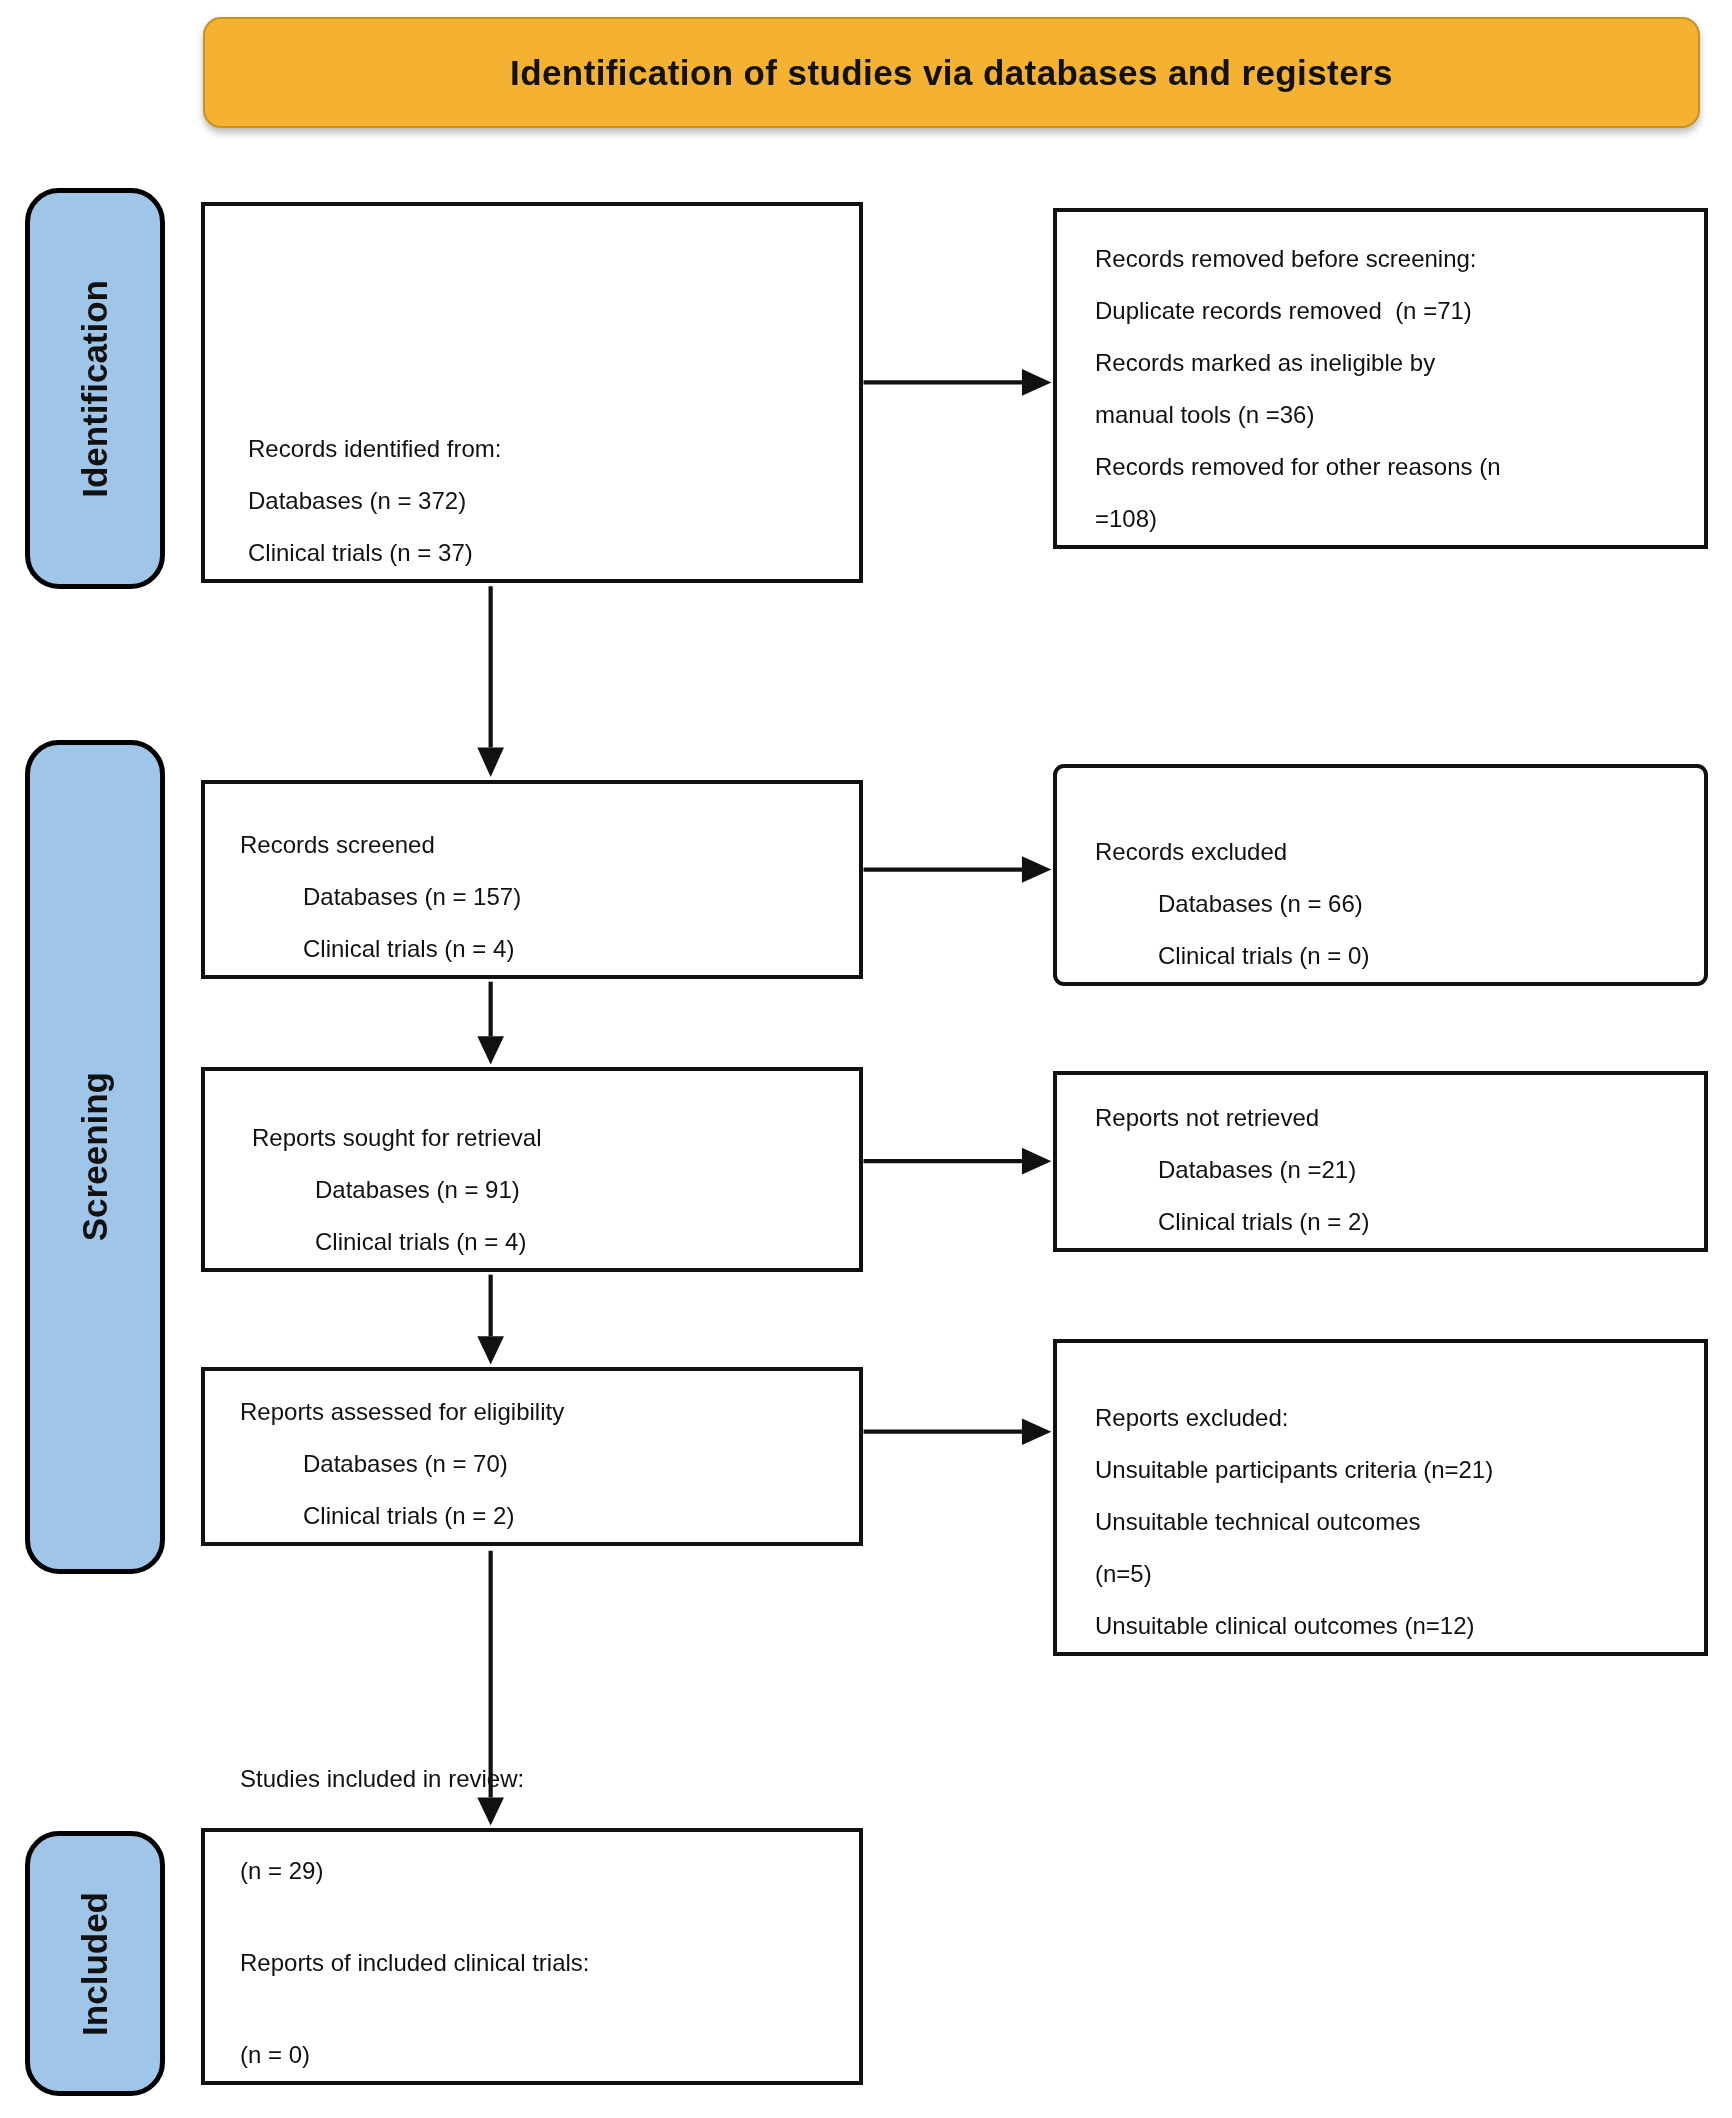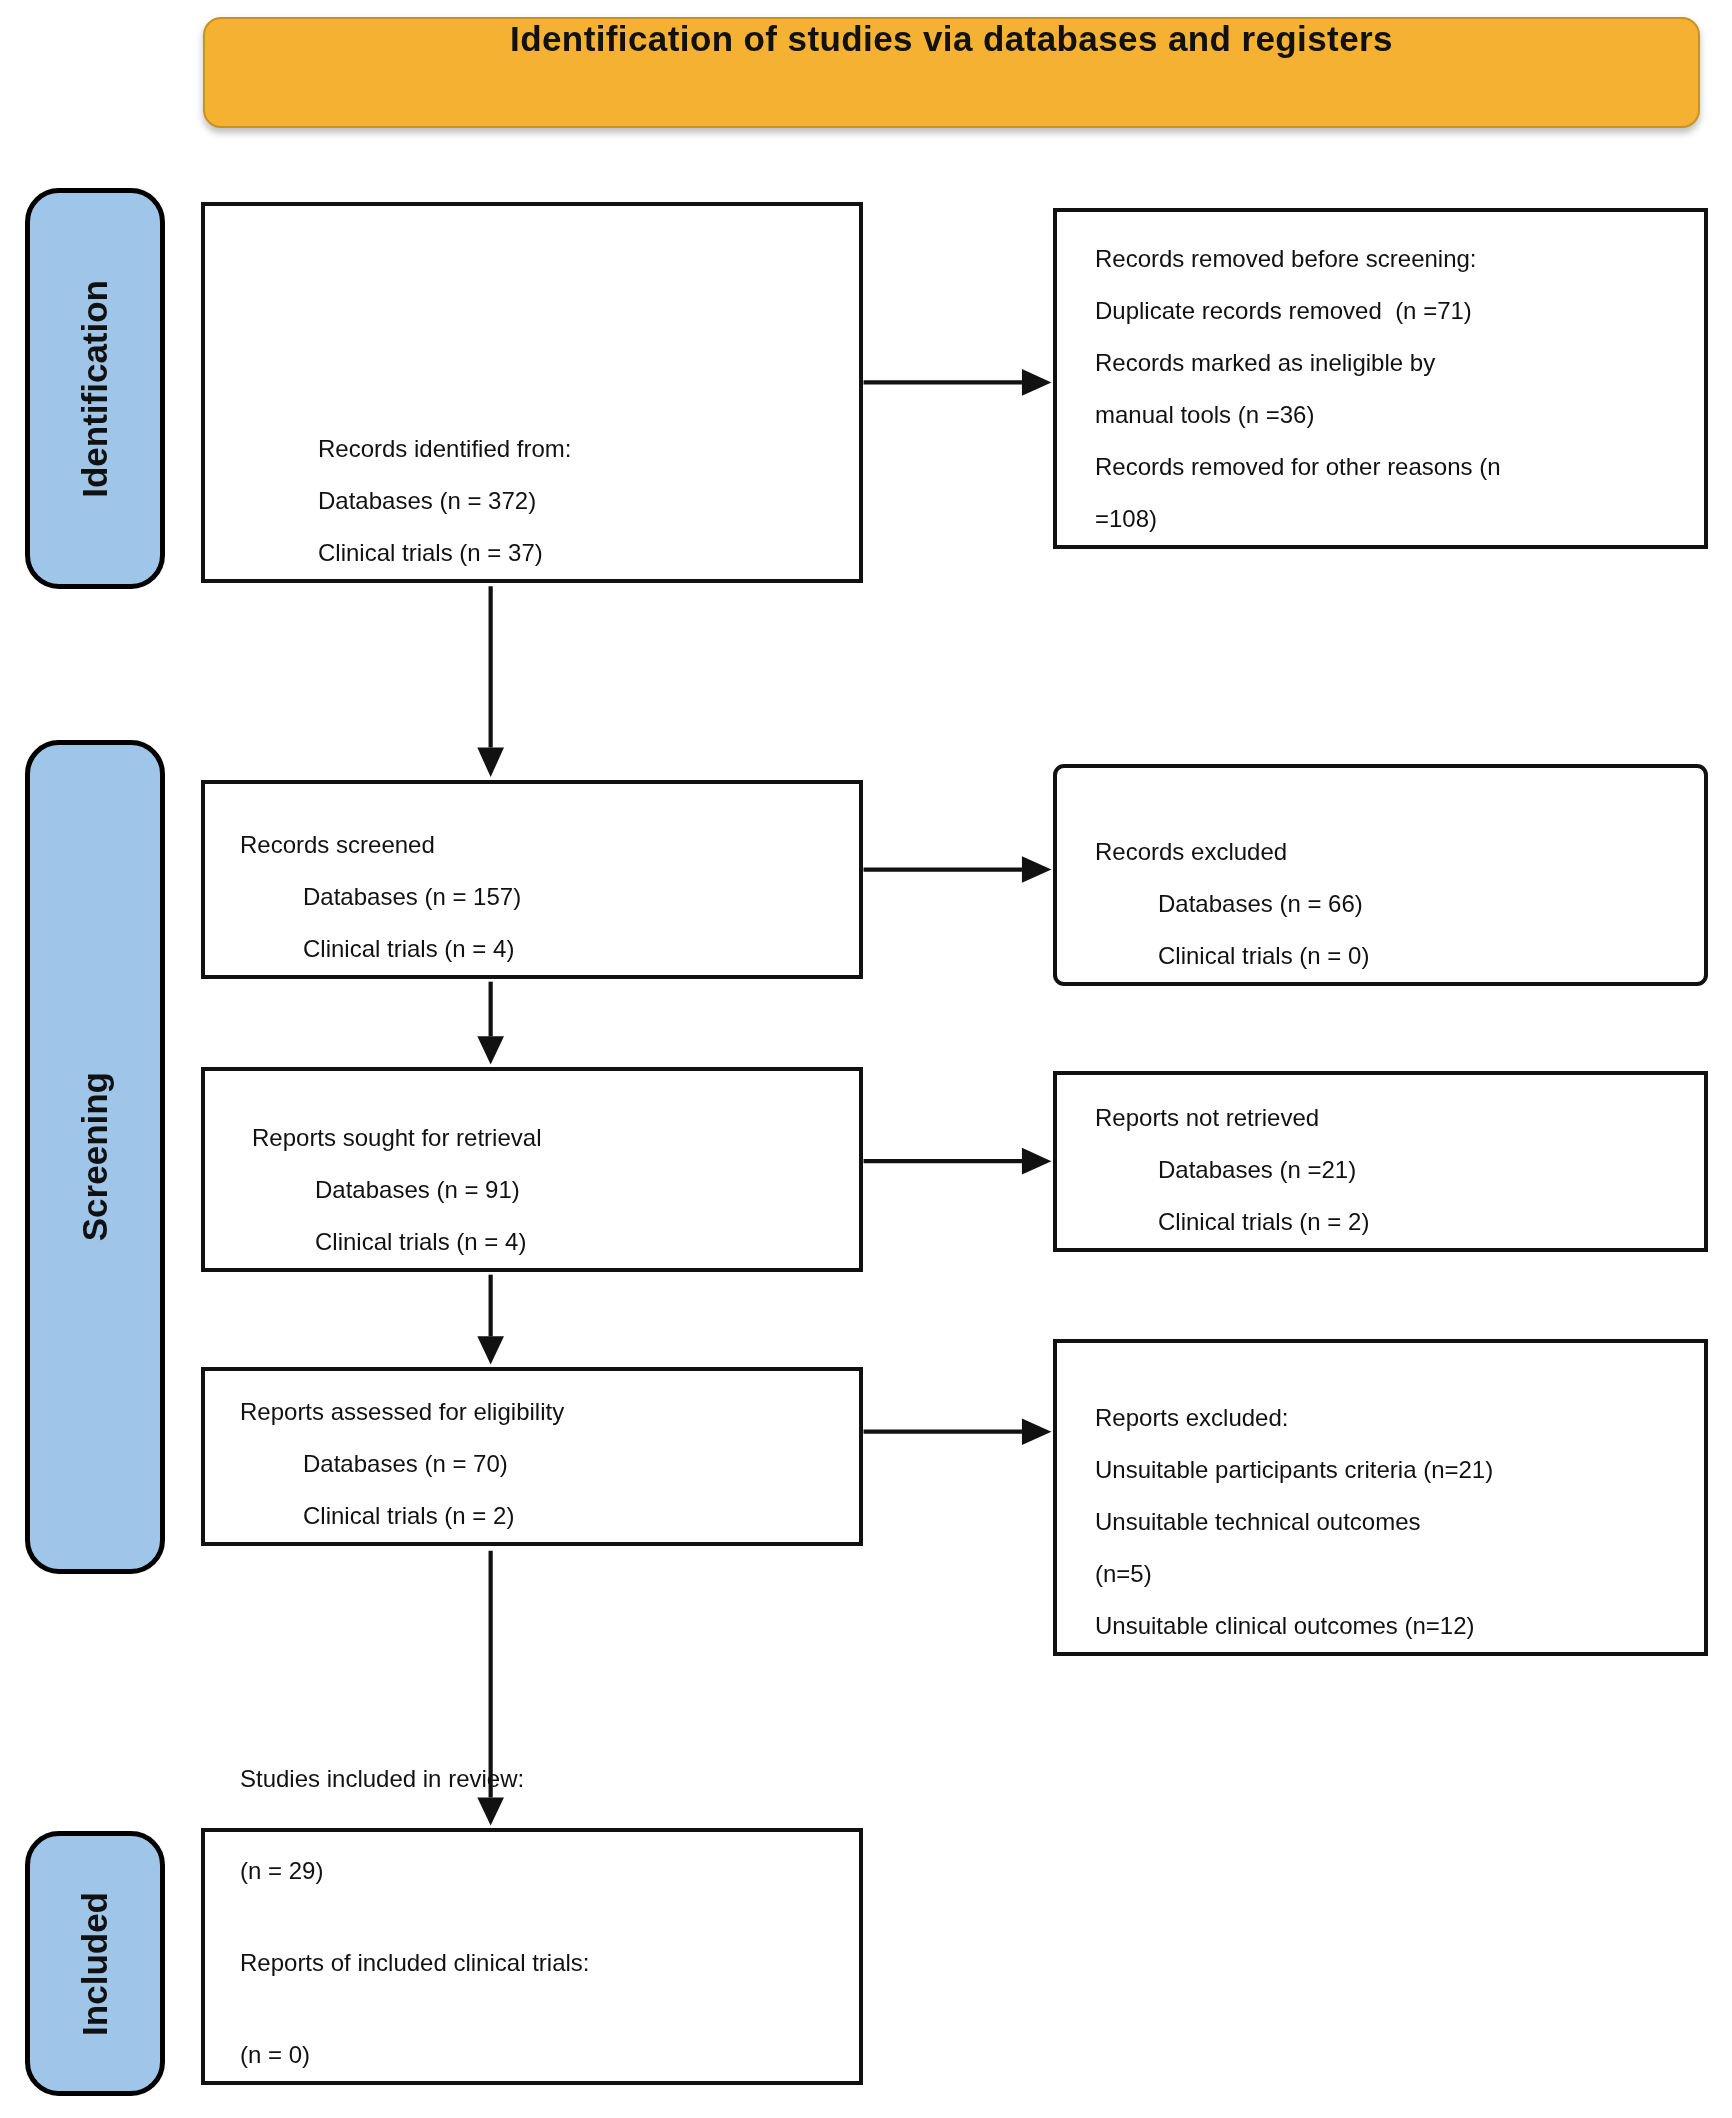--- a/index.html
+++ b/index.html
@@ -23,21 +23,21 @@
   }
 
   
   .banner {
     position: absolute;
     left: 203px; top: 17px;
     width: 1497px; height: 111px;
     background: var(--banner-bg);
     border: 2.8px solid var(--banner-border);
     border-radius: 18px;
-    display: flex; justify-content: center;
+    display: flex; align-items: center; justify-content: center;
     box-shadow: 0 4.9px 7px rgba(110,110,110,0.45);
   }
   .banner-title {
     font-size: 35px;
     font-weight: bold;
     letter-spacing: 0.4px;
   }
 
   
   .stage {
@@ -65,21 +65,21 @@
     background: #ffffff;
     border: 4.9px solid var(--box-border);
     display: flex; flex-direction: column; justify-content: flex-end;
     font-size: 24px;
     line-height: 52px;
   }
   .line { white-space: pre; }
   .indent { margin-left: 63px; }
 
   
-  #box-identified       { left: 201px; top: 202px;  width: 662px; height: 381px; padding-left: 113px; }
+  #box-identified       { left: 201px; top: 202px;  width: 662px; height: 381px; padding-left: 43px; }
   #box-screened         { left: 201px; top: 780px; width: 662px; height: 199px; padding-left: 35px; }
   #box-sought           { left: 201px; top: 1067px; width: 662px; height: 205px; padding-left: 47px; }
   #box-assessed         { left: 201px; top: 1367px; width: 662px; height: 179px; padding-left: 35px; }
   #box-included-review  { left: 201px; top: 1828px; width: 662px; height: 257px; padding-left: 35px; gap: 40px; }
 
   
   #box-removed          { left: 1053px; top: 208px;  width: 655px; height: 341px; padding-left: 38px; }
   #box-excluded         { left: 1053px; top: 764px; width: 655px; height: 222px; padding-left: 38px; border-radius: 11px; }
   #box-not-retrieved    { left: 1053px; top: 1071px; width: 655px; height: 181px; padding-left: 38px; }
   #box-reports-excluded { left: 1053px; top: 1339px; width: 655px; height: 317px; padding-left: 38px; }

